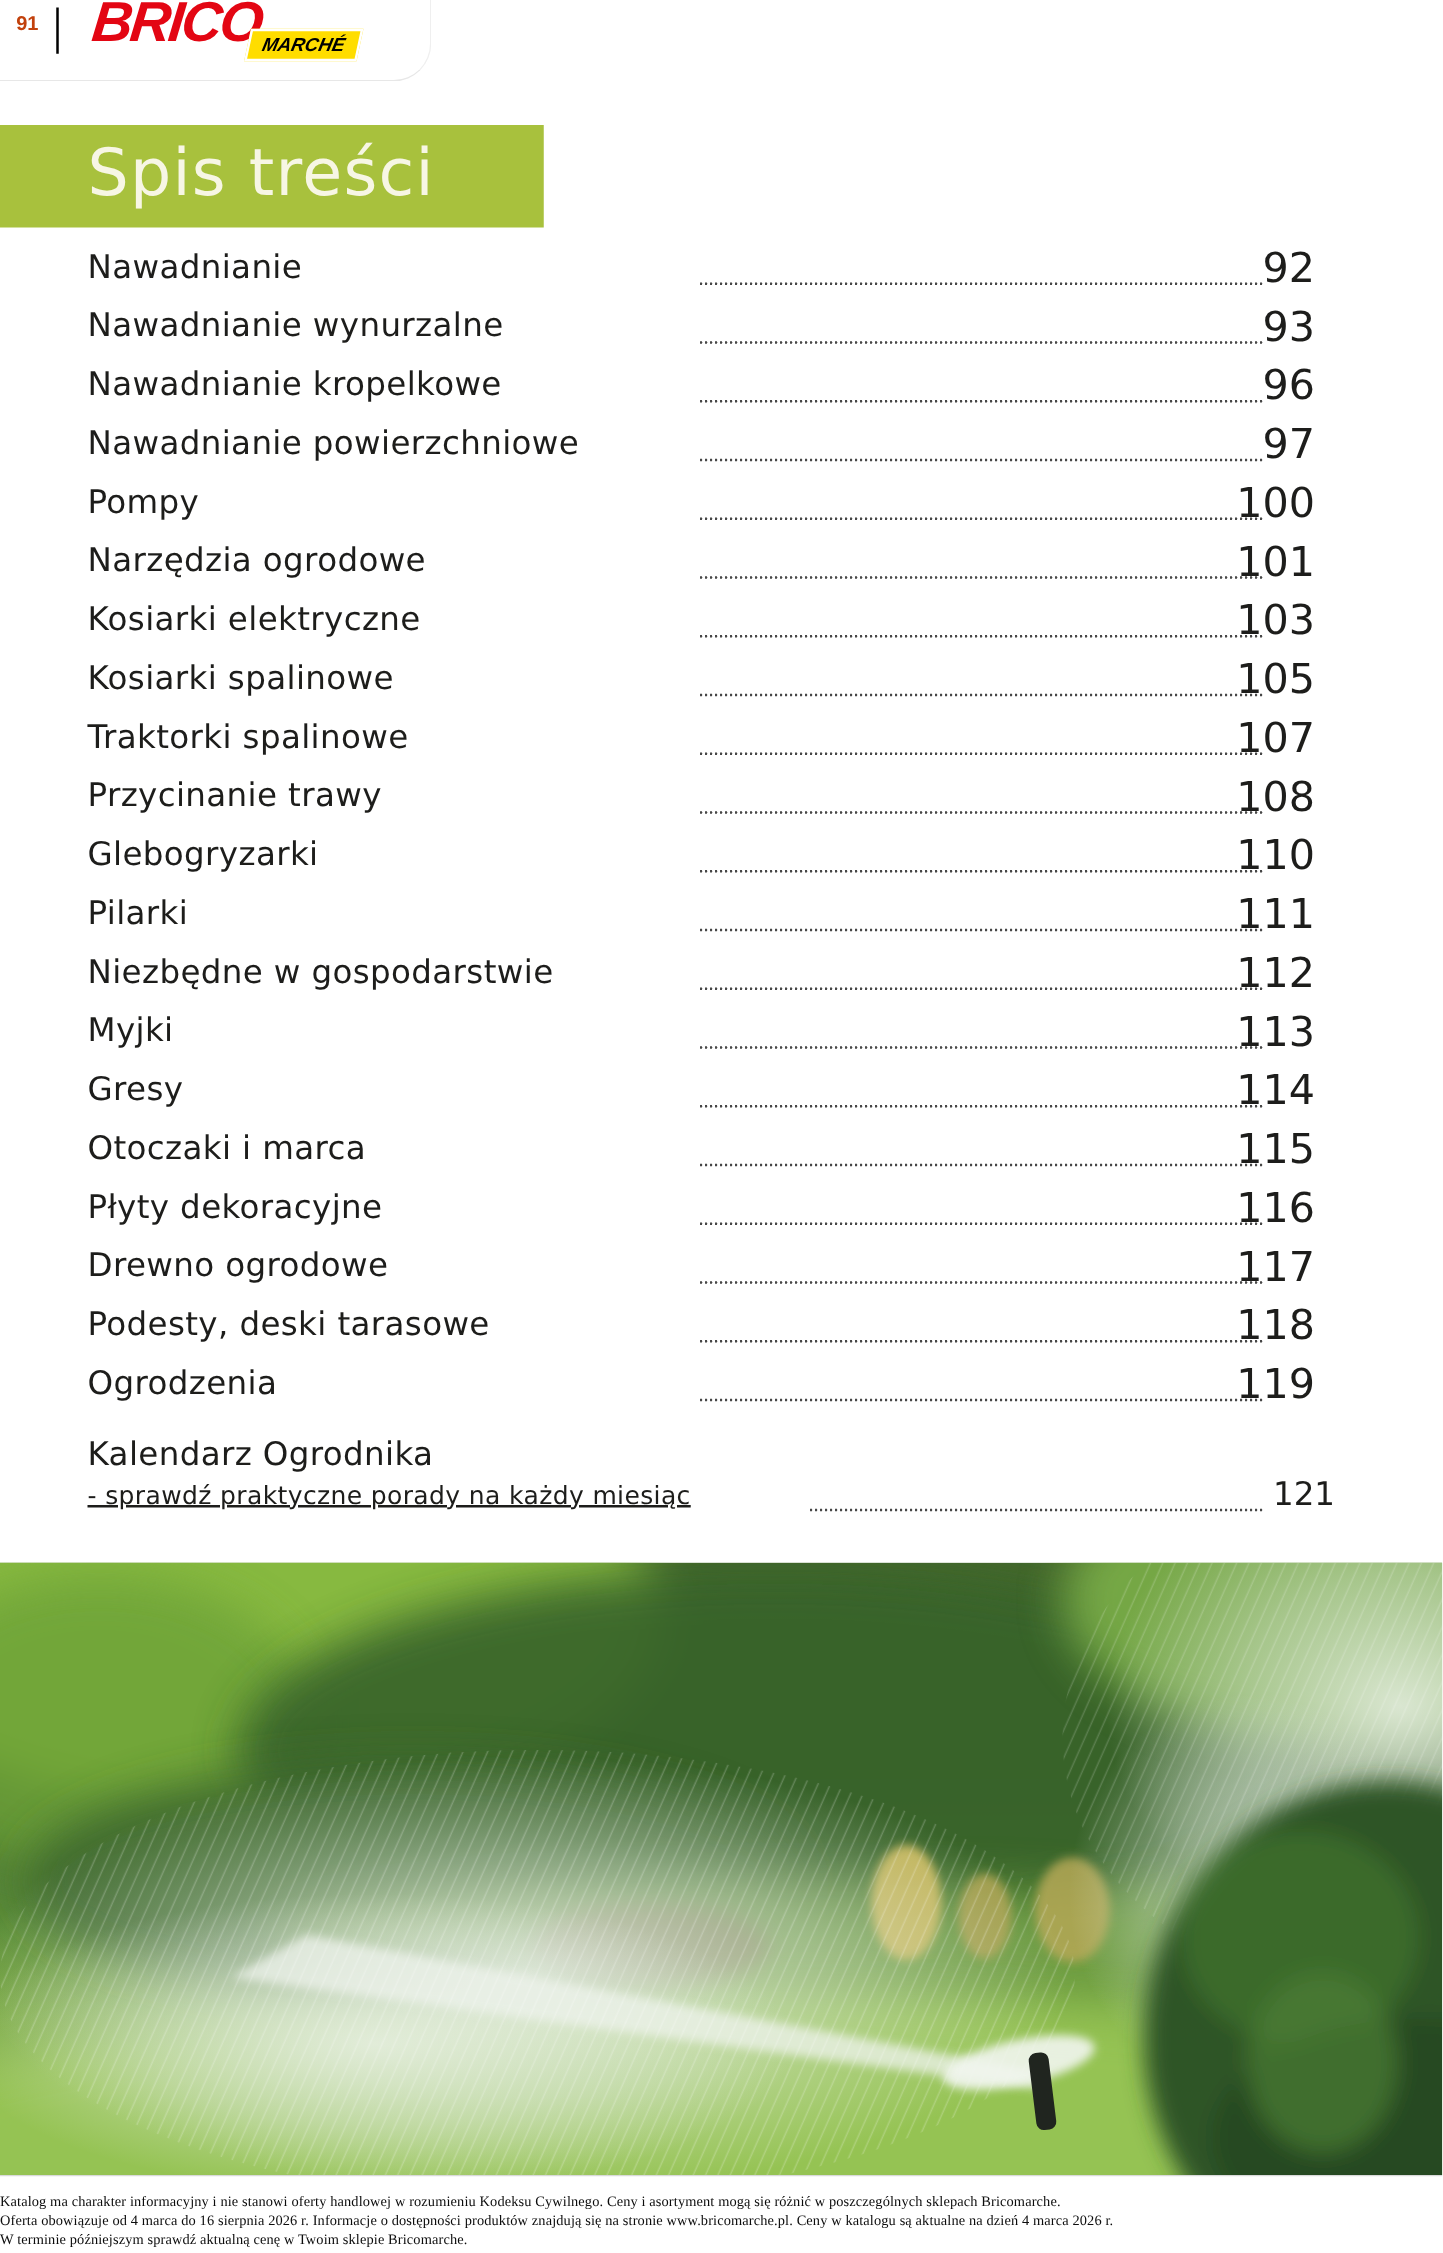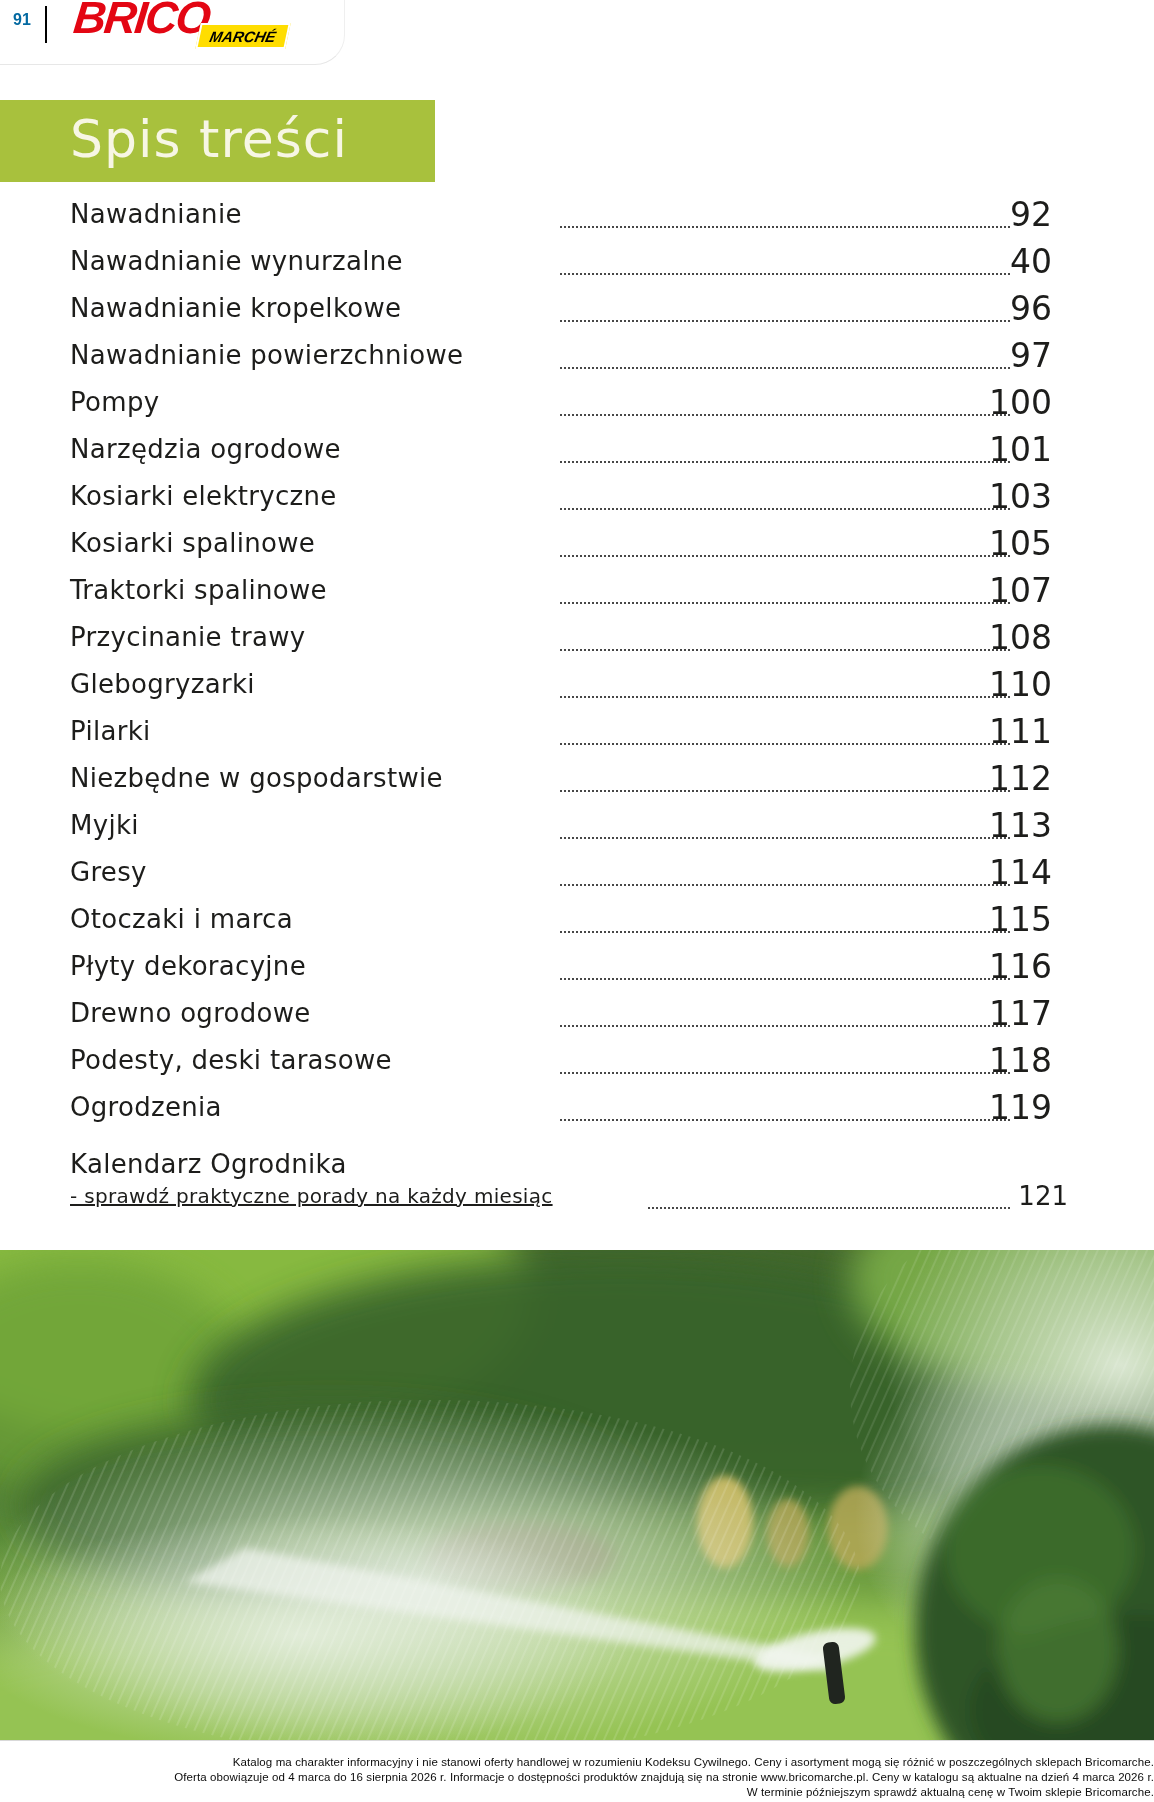--- a/index.html
+++ b/index.html
@@ -10,21 +10,21 @@
   }
 
   
   .header-card {
     position:absolute; top:0; left:0; width:345px; height:65px; background:#fff;
     border-bottom:1px solid #e7e7e7; border-right:1px solid #efefef;
     border-bottom-right-radius:30px;
   }
   .pageno {
     position:absolute; left:13px; top:11px;
-    font-family:"Liberation Sans",sans-serif; font-weight:700; font-size:16px; color:#0369a1;
+    font-family:"Liberation Sans",sans-serif; font-weight:700; font-size:16px; color:#c2410c;
   }
   .hdr-divider { position:absolute; left:45px; top:6px; width:2px; height:37px; background:#000; }
   .logo { position:absolute; left:74px; top:-5px; width:250px; height:58px; display:block; text-decoration:none; }
   .logo-brico {
     display:inline-block; font-family:"Liberation Sans",sans-serif;
     font-weight:700; font-style:italic; font-size:45px; letter-spacing:-2px;
     transform:skewX(-6deg); line-height:1;
   }
   .logo-marche {
     position:absolute; left:124px; top:28px; line-height:1; white-space:nowrap;
@@ -72,22 +72,22 @@
     position:absolute; right:86px; top:50%; transform:translateY(-50%); font-size:26px;
   }
 
   
   .photo { position:absolute; top:1250px; left:0; width:1154px; height:490px; overflow:hidden; }
   .photo svg { display:block; width:100%; height:100%; }
 
   
   .page-footer {
     position:absolute; top:1740px; left:0; width:1154px; height:62px;
-    border-top:1px solid #d9d9d9; background:#fff; text-align:right; padding-top:14px;
-    font-family:Liberation Sans, sans-serif;
+    border-top:1px solid #d9d9d9; background:#fff; text-align:left; padding-top:14px;
+    font-family:Liberation Serif, serif;
   }
   .page-footer p { font-size:11.5px; line-height:15px; color:#0c0c0c; letter-spacing:0.1px; }
 </style>
 </head>
 <body>
 
 <div class="page">
 
   <header class="header-card">
     <span class="pageno">91</span>
@@ -105,21 +105,21 @@
   <nav class="toc" id="toc-list">
     <div class="toc-row">
       <span class="toc-label">Nawadnianie</span>
       <span class="leader"></span>
       <span class="toc-page">92</span>
     </div>
 
     <div class="toc-row">
       <span class="toc-label">Nawadnianie wynurzalne</span>
       <span class="leader"></span>
-      <span class="toc-page">40</span>
+      <span class="toc-page">93</span>
     </div>
 
     <div class="toc-row">
       <span class="toc-label">Nawadnianie kropelkowe</span>
       <span class="leader"></span>
       <span class="toc-page">96</span>
     </div>
 
     <div class="toc-row">
       <span class="toc-label">Nawadnianie powierzchniowe</span>

